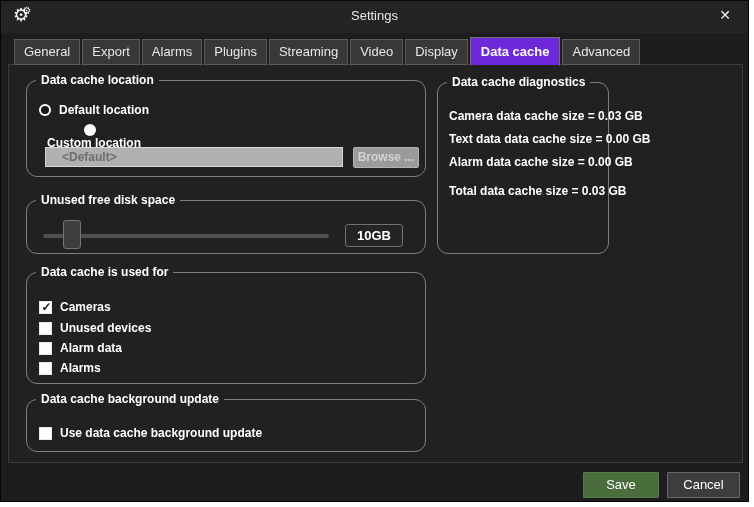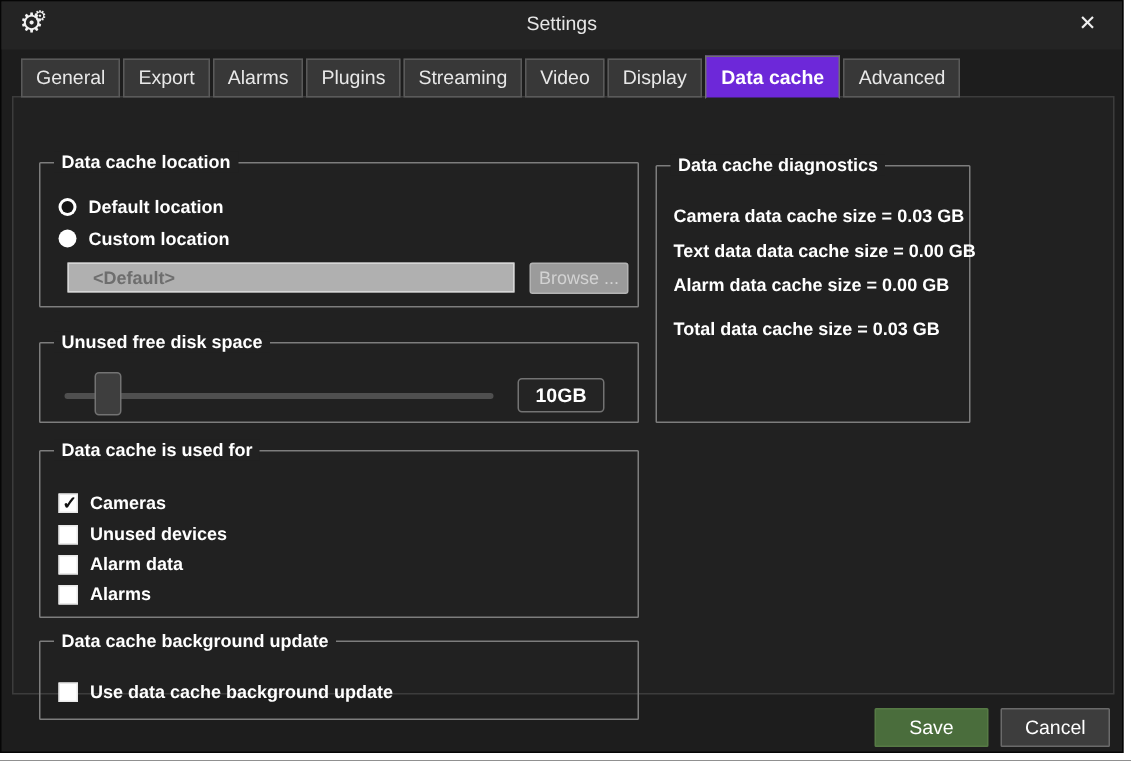--- a/index.html
+++ b/index.html
@@ -40,31 +40,31 @@
   .tab.active {
     background:#6d28d9; border-color:#707070; border-bottom:1px solid #212121;
     color:#ffffff; font-weight:bold; padding:6px 10px 6px; margin-bottom:-1px;
   }
   
   .panel {
     position:absolute; left:7px; top:63px; width:735px; height:399px;
     background:#212121; border:1px solid #3c3c3c; z-index:1;
   }
   .group {
-    position:absolute; border:1px solid #7d7d7d; border-radius:1px;margin-top:28px;
+    position:absolute; border:1px solid #7d7d7d; border-radius:11px;
   }
   .group-title {
     position:absolute; top:-8px; left:9px; background:#212121; padding:0 5px;
     color:#ffffff; font-size:12px; font-weight:bold; white-space:nowrap;
   }
   .g-location { left:17px; top:15px;  width:400px; height:97px;  }
   .g-disk     { left:17px; top:135px; width:400px; height:54px;  }
   .g-usage    { left:17px; top:207px; width:400px; height:112px; }
   .g-bg       { left:17px; top:334px; width:400px; height:53px;  }
-  .g-diag     { left:428px; top:17px; width:210px; height:172px;padding-left:37px; }
+  .g-diag     { left:428px; top:17px; width:172px; height:172px;padding-left:37px; }
   
   .opt-row { position:absolute; left:12px; display:flex; align-items:center; cursor:pointer; }
   .opt-label { color:#ffffff; font-size:12px; font-weight:bold; margin-left:8px; white-space:nowrap; }
   .radio {
     width:12px; height:12px; border-radius:50%; background:#ffffff; position:relative;
     flex:0 0 auto;
   }
   .radio.selected::after {
     content:""; position:absolute; left:2px; top:2px; width:8px; height:8px;
     border-radius:50%; background:#161616;
@@ -80,21 +80,21 @@
   
   .path-input {
     position:absolute; left:18px; top:66px; width:298px; height:20px;
     background:#b0b0b0; border:1px solid #d6d6d6; color:#6e6e6e;
     font-size:12px; font-weight:bold; padding:0 16px;
     font-family:"Liberation Sans", sans-serif;
   }
   .browse-btn {
     position:absolute; left:326px; top:66px; width:66px; height:21px;
     background:#9b9b9b; border:1px solid #b3b3b3; border-radius:2px;
-    color:#d2d2d2; font-size:12px; font-weight:normal; text-align:center;
+    color:#d2d2d2; font-size:12px; font-weight:bold; text-align:center;
     line-height:19px; cursor:default;
   }
   
   .slider-track {
     position:absolute; left:16px; top:33px; width:286px; height:4px;
     background:#4f4f4f; border-radius:2px; cursor:pointer;
   }
   .slider-thumb {
     position:absolute; left:36px; top:19px; width:18px; height:29px;
     background:#3e3e3e; border:1px solid #737373; border-radius:3px; cursor:grab;
@@ -146,21 +146,21 @@
   </div>
 
   <div class="panel">
 
     <div class="group g-location">
       <span class="group-title">Data cache location</span>
       <div class="opt-row" style="top:22px;">
         <span class="radio selected"></span>
         <span class="opt-label">Default location</span>
       </div>
-      <div class="opt-row" style="top:43px;">
+      <div class="opt-row" style="top:43px;flex-direction:column;">
         <span class="radio"></span>
         <span class="opt-label">Custom location</span>
       </div>
       <input class="path-input" type="text" readonly="" value="&lt;Default&gt;" style="">
       <div class="browse-btn">Browse ...</div>
     </div>
 
     <div class="group g-disk">
       <span class="group-title">Unused free disk space</span>
       <div class="slider-track"></div>

